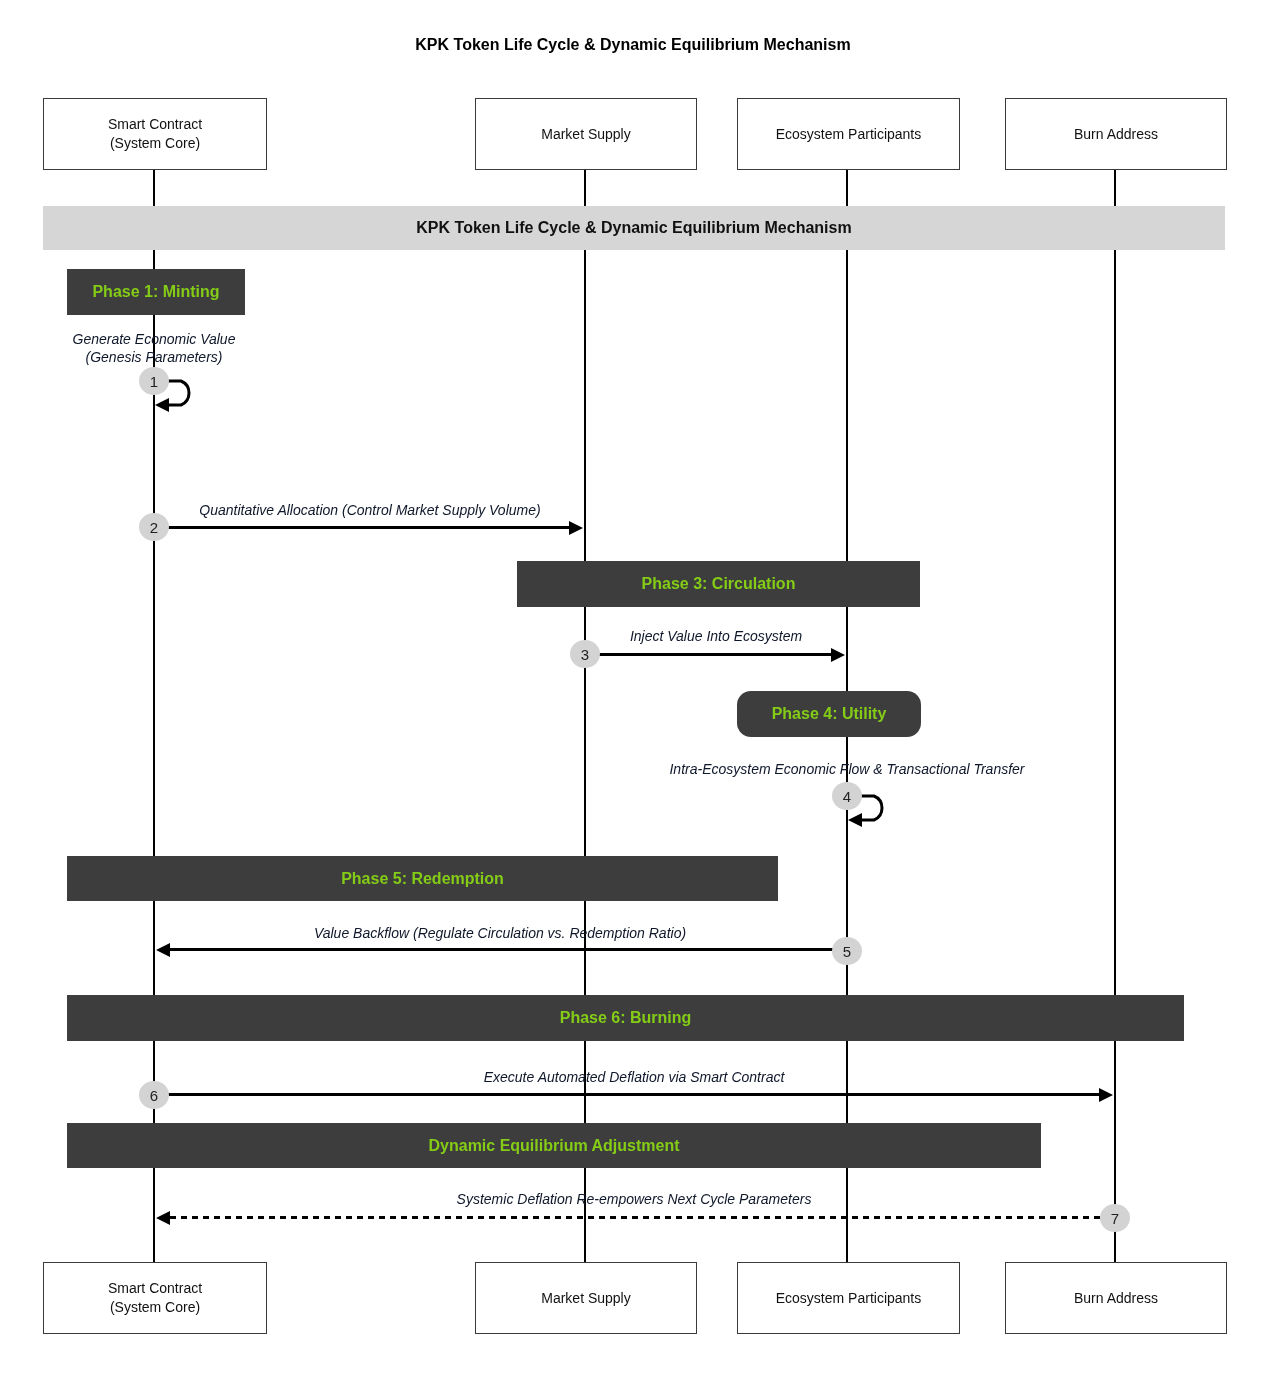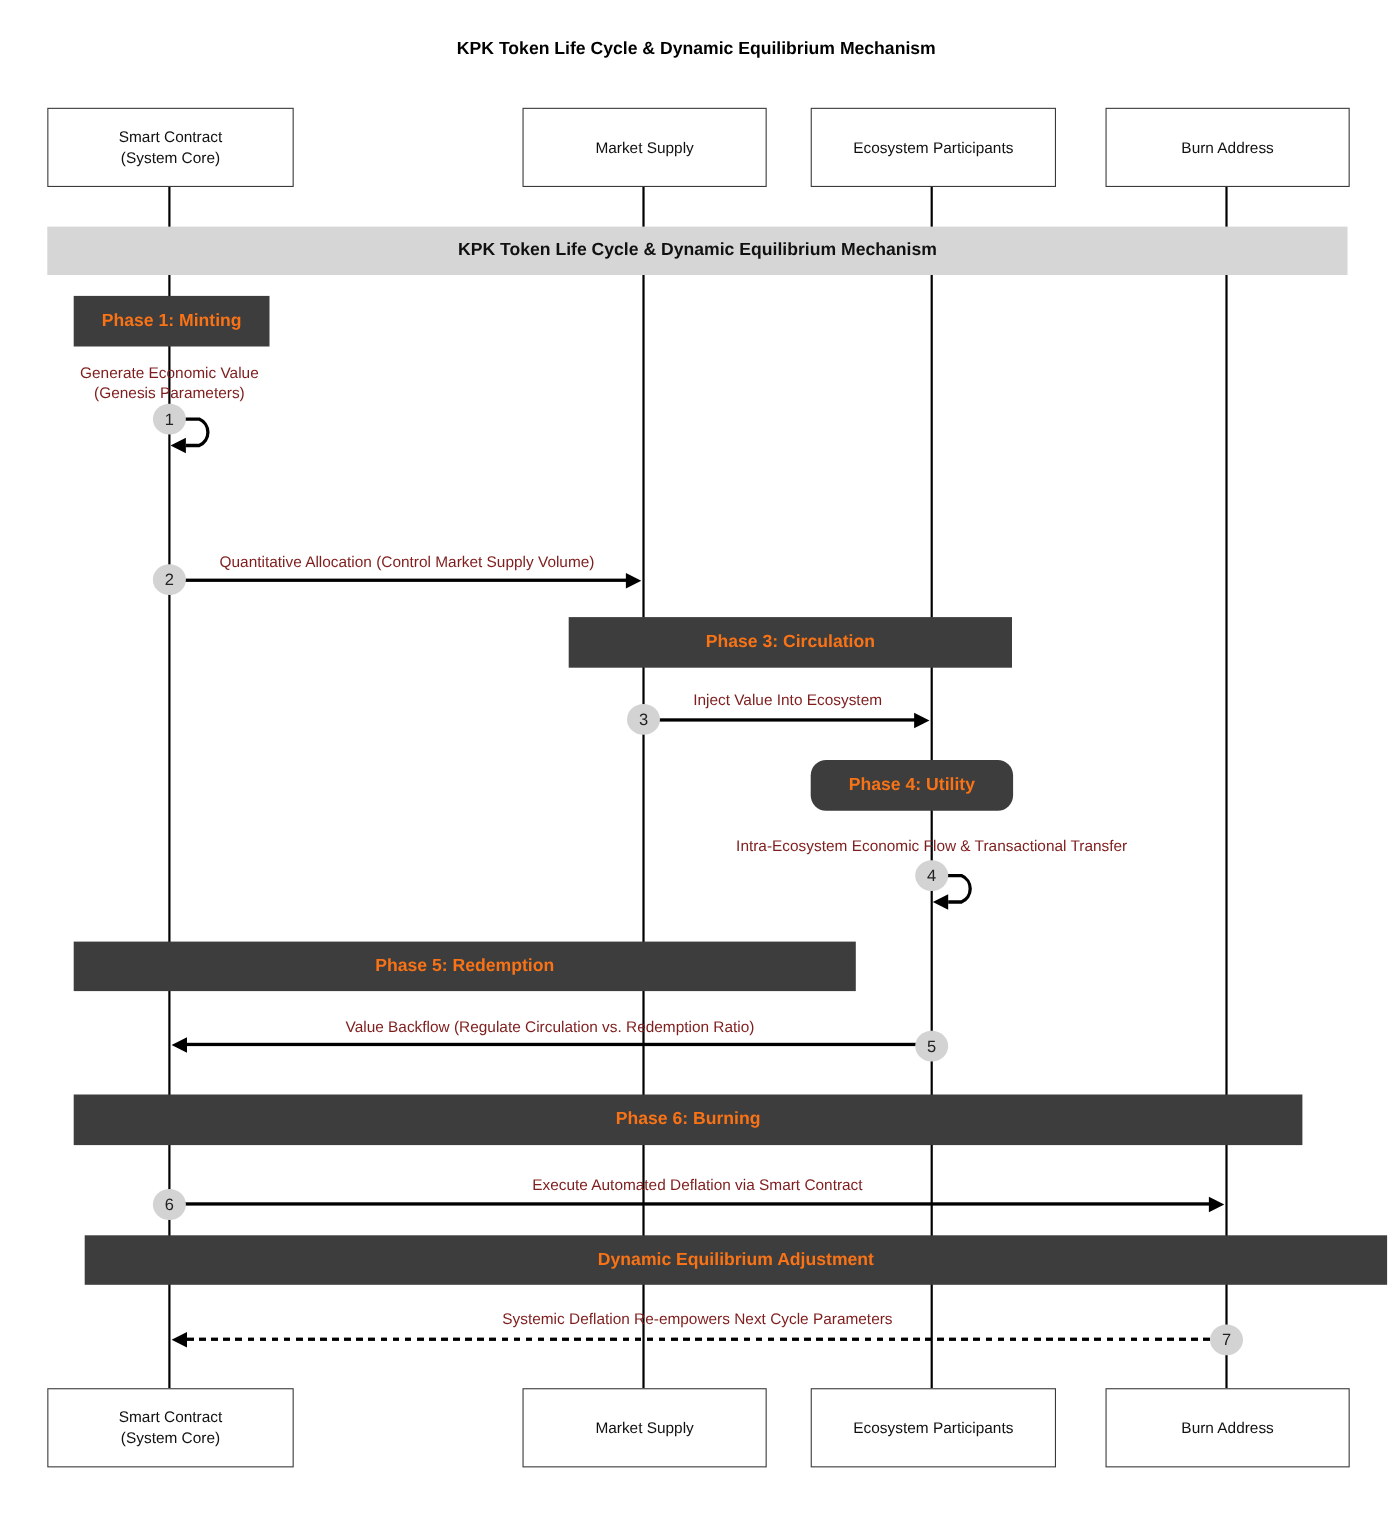--- a/index.html
+++ b/index.html
@@ -17,25 +17,25 @@
     display:flex;flex-direction:column;align-items:center;justify-content:center;
     font-size:14px;text-align:center;line-height:19px;z-index:3;
   }
   .actor-line2:empty{display:none;}
   .banner{
     position:absolute;left:43px;top:206px;width:1182px;height:44px;background:#d6d6d6;
     display:flex;align-items:center;justify-content:center;
     font-size:16px;font-weight:bold;color:#111;z-index:2;
   }
   .phase-bar{
-    position:absolute;background:#3d3d3d;color:#f97316;font-size:16px;font-weight:bold;
+    position:absolute;background:#3d3d3d;color:#84cc16;font-size:16px;font-weight:bold;
     display:flex;align-items:center;justify-content:center;z-index:2;
   }
   .msg-text{
-    position:absolute;font-size:14px;text-align:center;color:#7f1d1d;line-height:18px;z-index:4;
+    position:absolute;font-size:14px;text-align:center;color:#0f172a;line-height:18px;z-index:4;font-style:italic;
   }
   .msg-line{position:absolute;height:3px;background:#000;z-index:3;}
   .msg-line-dotted{
     position:absolute;height:3px;z-index:3;background:repeating-linear-gradient(to right,#000 0 6px,transparent 6px 11px);
   }
   .arrow-right{
     position:absolute;width:0;height:0;z-index:3;
     border-top:7px solid transparent;border-bottom:7px solid transparent;border-left:14px solid #000;
   }
   .arrow-left{
@@ -77,21 +77,21 @@
 
   </div>
 
   <div class="banner">KPK Token Life Cycle &amp; Dynamic Equilibrium Mechanism</div>
 
   <div class="phase-bar" style="left:67px;top:269px;width:178px;height:46px;">Phase 1: Minting</div>
   <div class="phase-bar" style="left:517px;top:561px;width:403px;height:46px;text-align:center;">Phase 3: Circulation</div>
   <div class="phase-bar" style="left:737px;top:691px;width:184px;height:46px;border-radius:14px;">Phase 4: Utility</div>
   <div class="phase-bar" style="left:67px;top:856px;width:711px;height:45px;">Phase 5: Redemption</div>
   <div class="phase-bar" style="left:67px;top:995px;width:1117px;height:46px;">Phase 6: Burning</div>
-  <div class="phase-bar" style="left:77px;top:1123px;width:1184px;height:45px;">Dynamic Equilibrium Adjustment</div>
+  <div class="phase-bar" style="left:67px;top:1123px;width:974px;height:45px;">Dynamic Equilibrium Adjustment</div>
 
   <div class="msg-text" style="left:24px;top:330px;width:260px;">
     <div>Generate Economic Value</div>
     <div>(Genesis Parameters)</div>
   </div>
   <svg class="self-loop" style="left:155px;top:373px;" width="56" height="44" viewBox="0 0 56 44">
     <path d="M0,8 H26 A13,13 0 0 1 26,32 H14" fill="none" stroke="#000" stroke-width="3"></path>
     <polygon points="14,25 14,39 0,32" fill="#000"></polygon>
   </svg>
   <div class="seq-num" style="left:139px;top:367px;">1</div>

